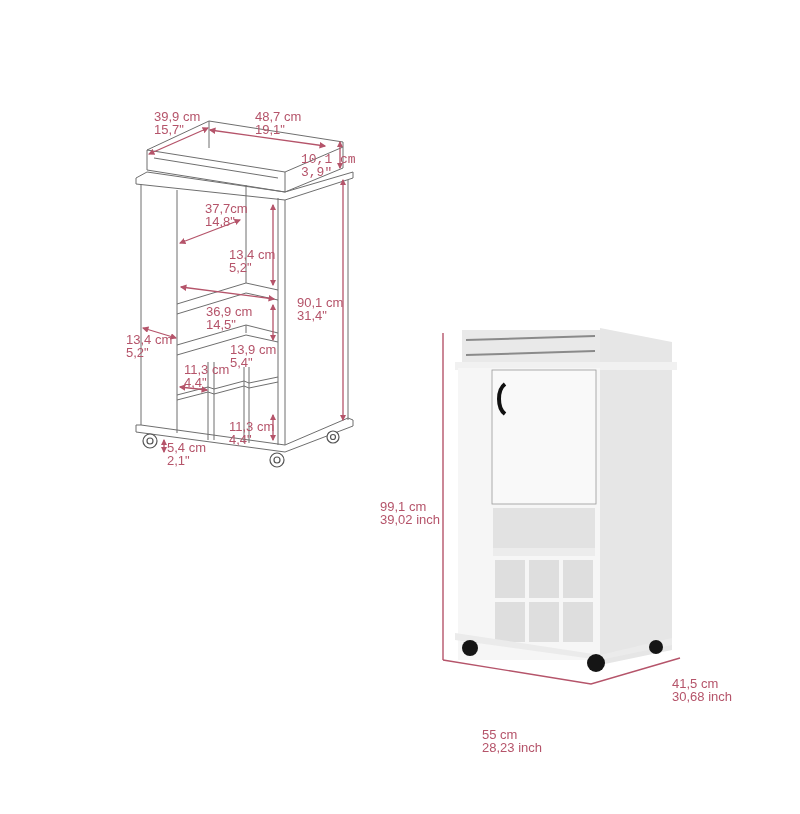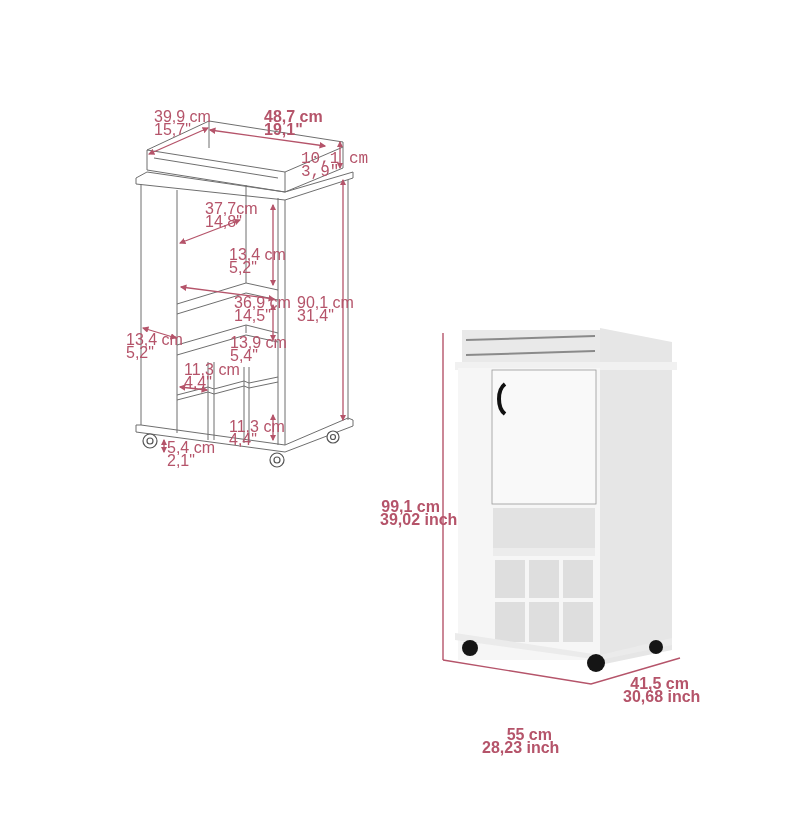--- a/index.html
+++ b/index.html
@@ -1,20 +1,20 @@
 <!DOCTYPE html>
 <html><head>
 <meta charset="utf-8">
 <style>
   html, body { margin:0; padding:0; background:#ffffff; }
   body { width:800px; height:814px; position:relative; overflow:hidden; font-family:"Liberation Sans", sans-serif; }
   svg { position:absolute; left:0; top:0; }
-  .lbl { position:absolute; color:#b5546a; font-size:16px; line-height:13px; white-space:nowrap; font-family:"Liberation Sans", sans-serif; }
+  .lbl { position:absolute; color:#b5546a; font-size:13px; line-height:13px; white-space:nowrap; font-family:"Liberation Sans", sans-serif; }
   .lbl span { display:block; }
-  .lbl.center { text-align:right;font-weight:bold; }
+  .lbl.center { text-align:left; }
 </style>
 </head>
 <body>
 
 <svg width="800" height="814" viewBox="0 0 800 814">
   <defs>
     <marker id="ar" viewBox="0 0 6 6" refX="5" refY="3" markerWidth="5" markerHeight="5" orient="auto-start-reverse">
       <path d="M0,0 L6,3 L0,6 z" fill="#b5546a"></path>
     </marker>
   </defs>
@@ -117,49 +117,49 @@
   <g stroke="#b5546a" stroke-width="1.4" fill="none">
     <line x1="443" y1="333" x2="443" y2="660"></line>
     <polyline points="443,660 591,684 680,658"></polyline>
   </g>
 </svg>
 
 <div class="lbl" style="left:154px;top:110px;">
   <span>39,9 cm</span>
     <span>15,7"</span>
 </div>
-<div class="lbl" style="left:264px;top:110px;font-weight:bold;">
+<div class="lbl" style="left:255px;top:110px;">
   <span>48,7 cm</span>
     <span>19,1"</span>
 </div>
 <div class="lbl" style="left:301px;top:153px;font-family:Liberation Mono, monospace;">
   <span>10,1 cm</span>
     <span>3,9"</span>
 </div>
 <div class="lbl" style="left:205px;top:202px;">
   <span>37,7cm</span>
     <span>14,8"</span>
 </div>
 <div class="lbl" style="left:229px;top:248px;">
   <span>13,4 cm</span>
     <span>5,2"</span>
 </div>
-<div class="lbl" style="left:206px;top:296px;margin-left:28px;">
+<div class="lbl" style="left:206px;top:305px;">
   <span>36,9 cm</span>
     <span>14,5"</span>
 </div>
 <div class="lbl" style="left:297px;top:296px;">
   <span>90,1 cm</span>
     <span>31,4"</span>
 </div>
 <div class="lbl" style="left:126px;top:333px;">
   <span>13,4 cm</span>
     <span>5,2"</span>
 </div>
-<div class="lbl" style="left:230px;top:336px;">
+<div class="lbl" style="left:230px;top:343px;">
   <span>13,9 cm</span>
     <span>5,4"</span>
 </div>
 <div class="lbl" style="left:184px;top:363px;">
   <span>11,3 cm</span>
     <span>4,4"</span>
 </div>
 <div class="lbl" style="left:229px;top:420px;">
   <span>11,3 cm</span>
     <span>4,4"</span>
@@ -170,16 +170,16 @@
 </div>
 
 <div class="lbl center" style="left:380px;top:500px;width:60px;">
   <span>99,1 cm</span>
     <span>39,02 inch</span>
 </div>
 <div class="lbl center" style="left:482px;top:681px;width:70px;margin-top:47px;">
   <span>55 cm</span>
     <span>28,23 inch</span>
 </div>
-<div class="lbl center" style="left:623px;top:677px;width:66px;">
+<div class="lbl center" style="left:672px;top:677px;width:66px;">
   <span>41,5 cm</span>
     <span>30,68 inch</span>
 </div>
 
 </body></html>

